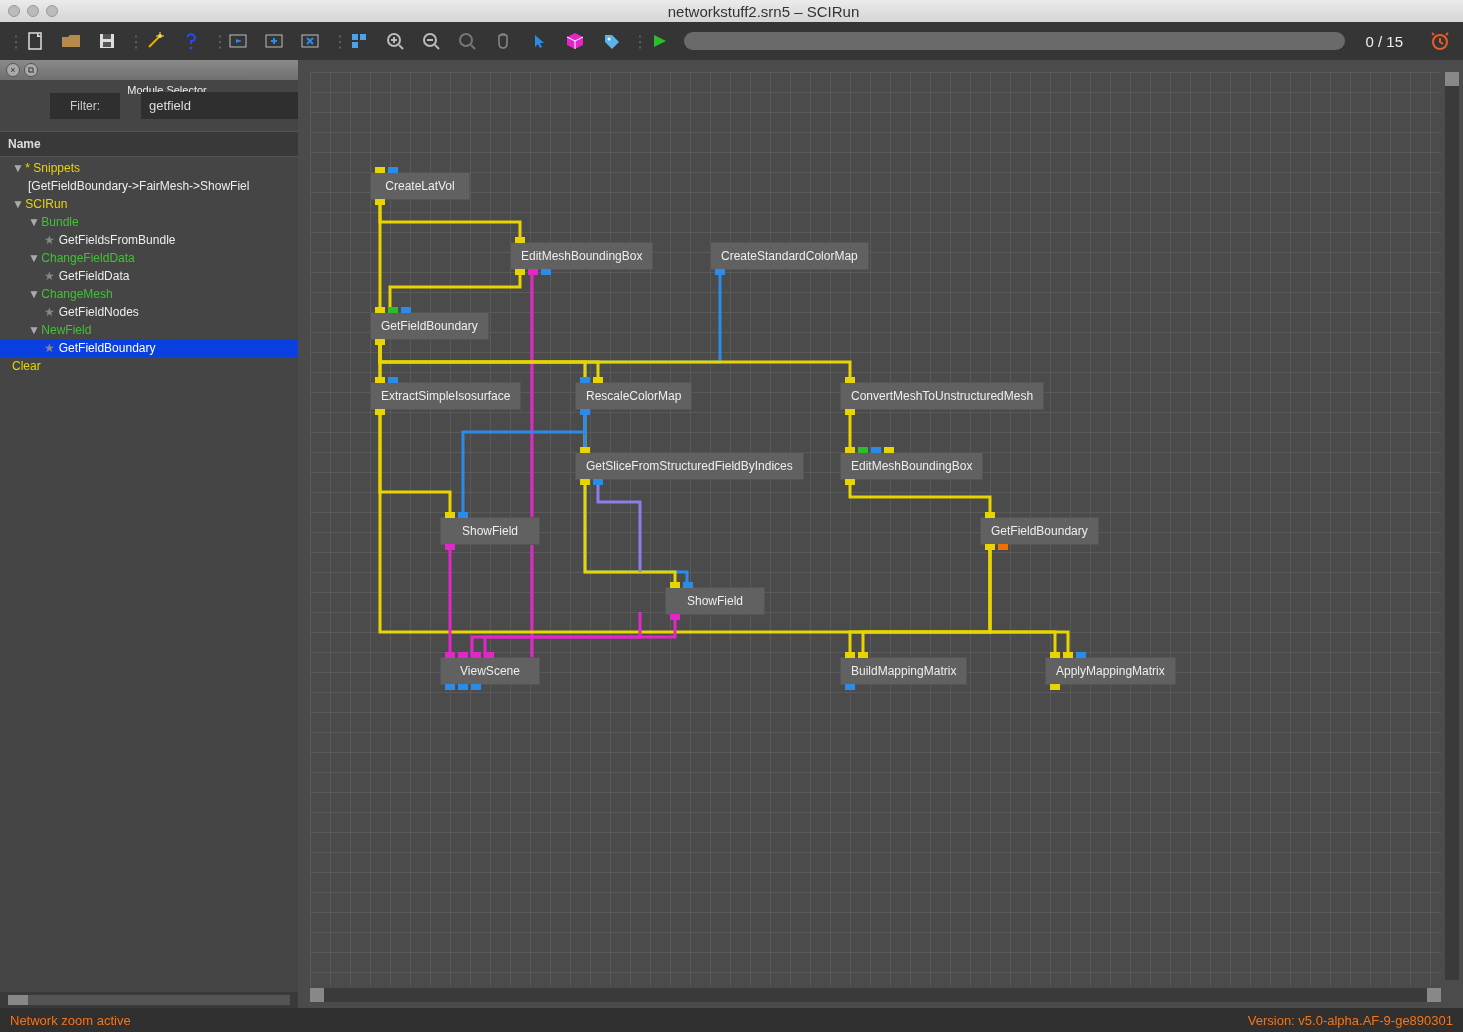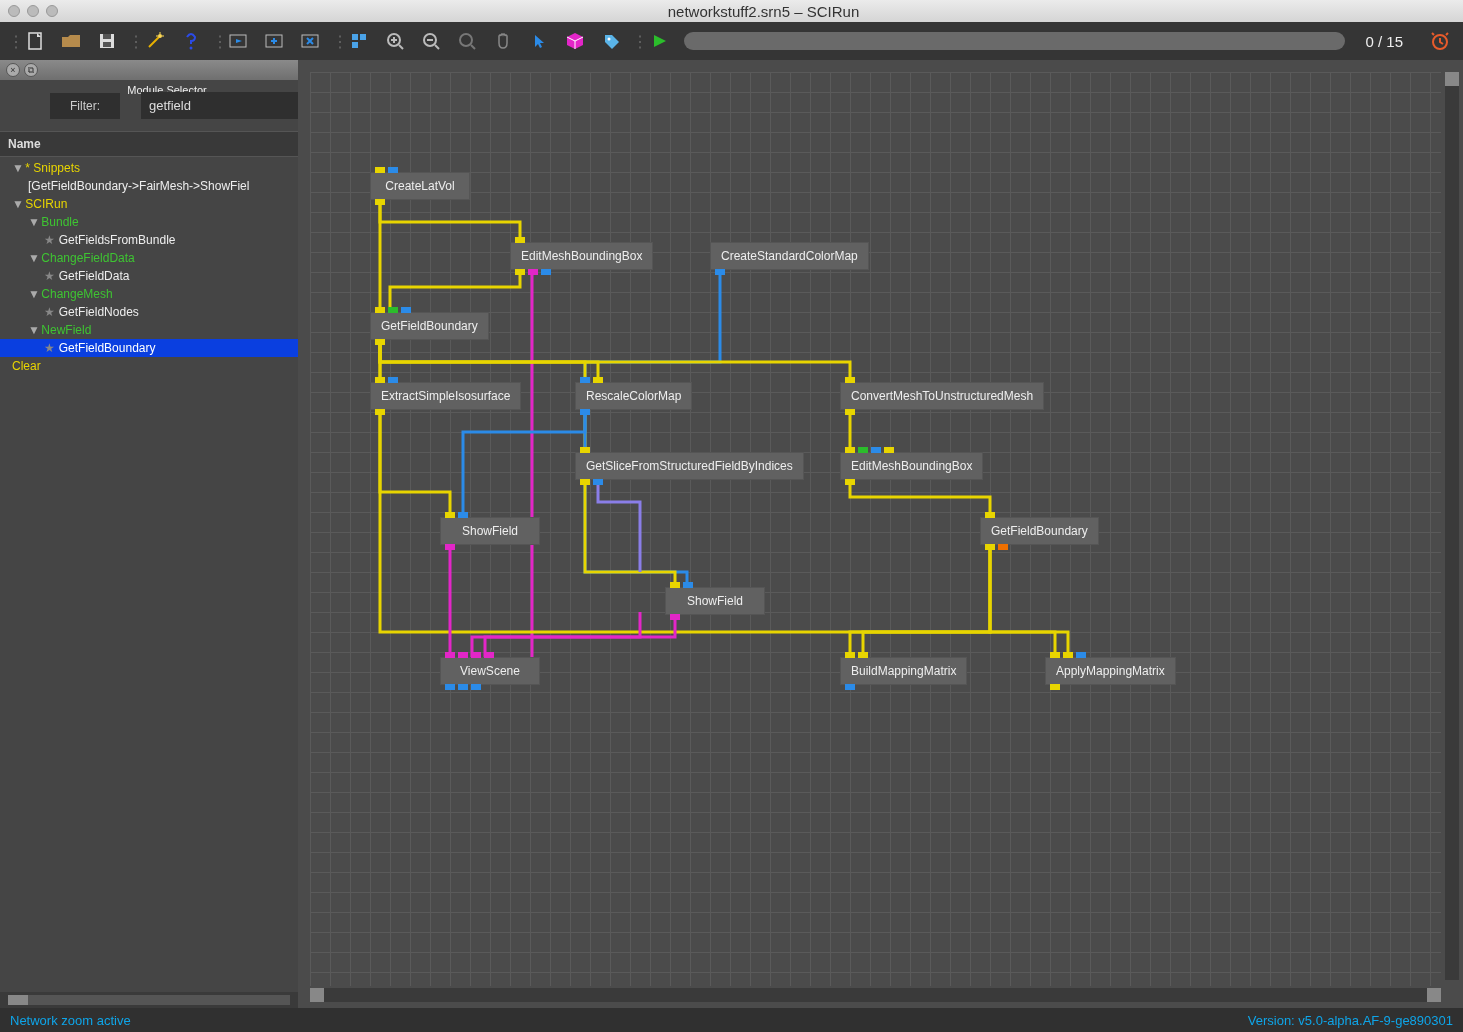--- a/index.html
+++ b/index.html
@@ -64,21 +64,21 @@
 .ports-top { top:-6px; } .ports-bot { bottom:-6px; }
 .port { width:10px; height:6px; }
 .p-y { background:#e8d500; } .p-b { background:#2b8be8; } .p-o { background:#f07000; }
 .p-g { background:#2bbd2b; } .p-m { background:#e326c8; }
 
 
 svg.wires { position:absolute; inset:0; pointer-events:none; }
 svg.wires path { fill:none; stroke-width:3; }
 
 
-.status { height:24px; background:#303030; display:flex; align-items:center; padding:0 10px; color:#0ea5e9; font-size:13px; }
+.status { height:24px; background:#303030; display:flex; align-items:center; padding:0 10px; color:#f97316; font-size:13px; }
 .status .ver { margin-left:auto; }
 </style>
 </head>
 <body>
 
 <div class="titlebar">
   <div class="traffic">
     <span></span>
     <span></span>
     <span></span>

